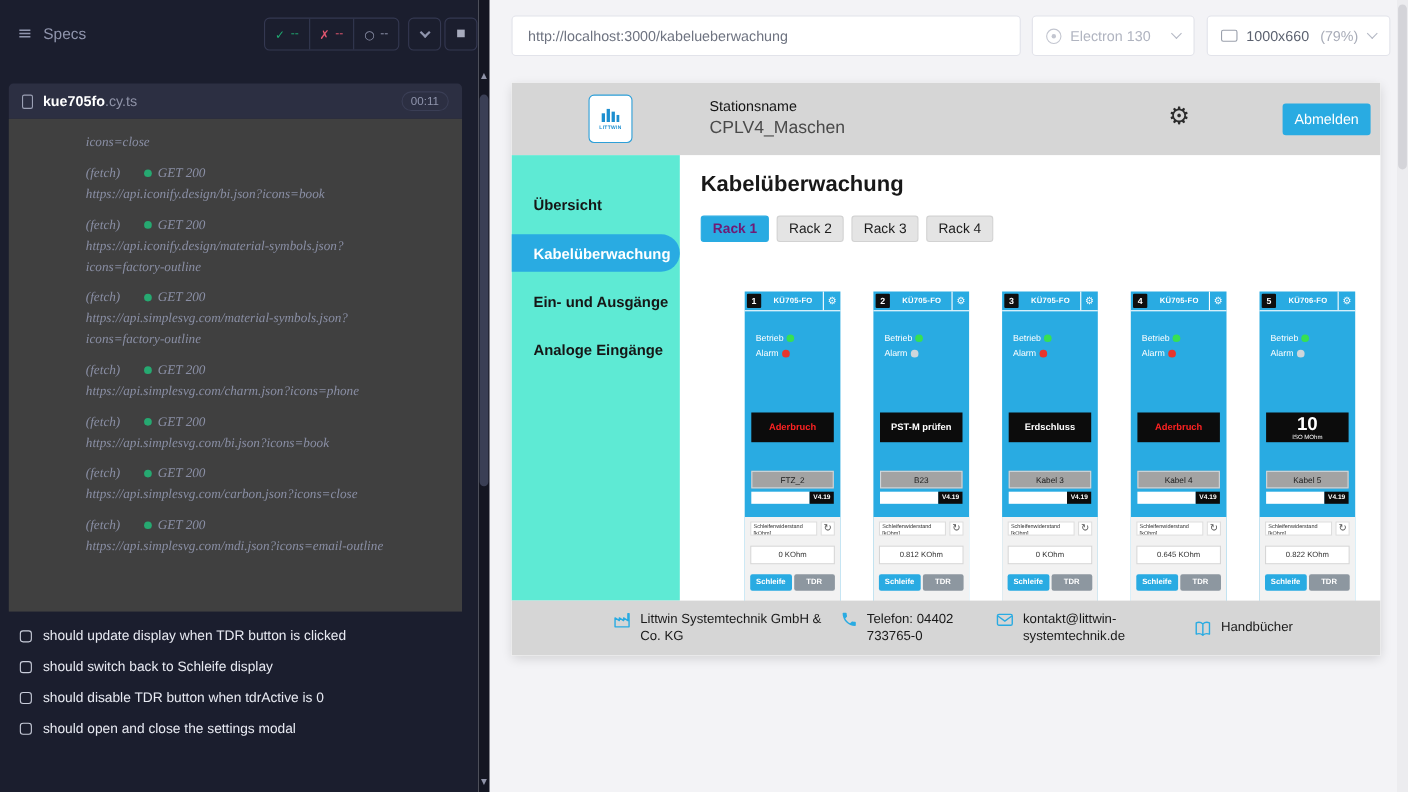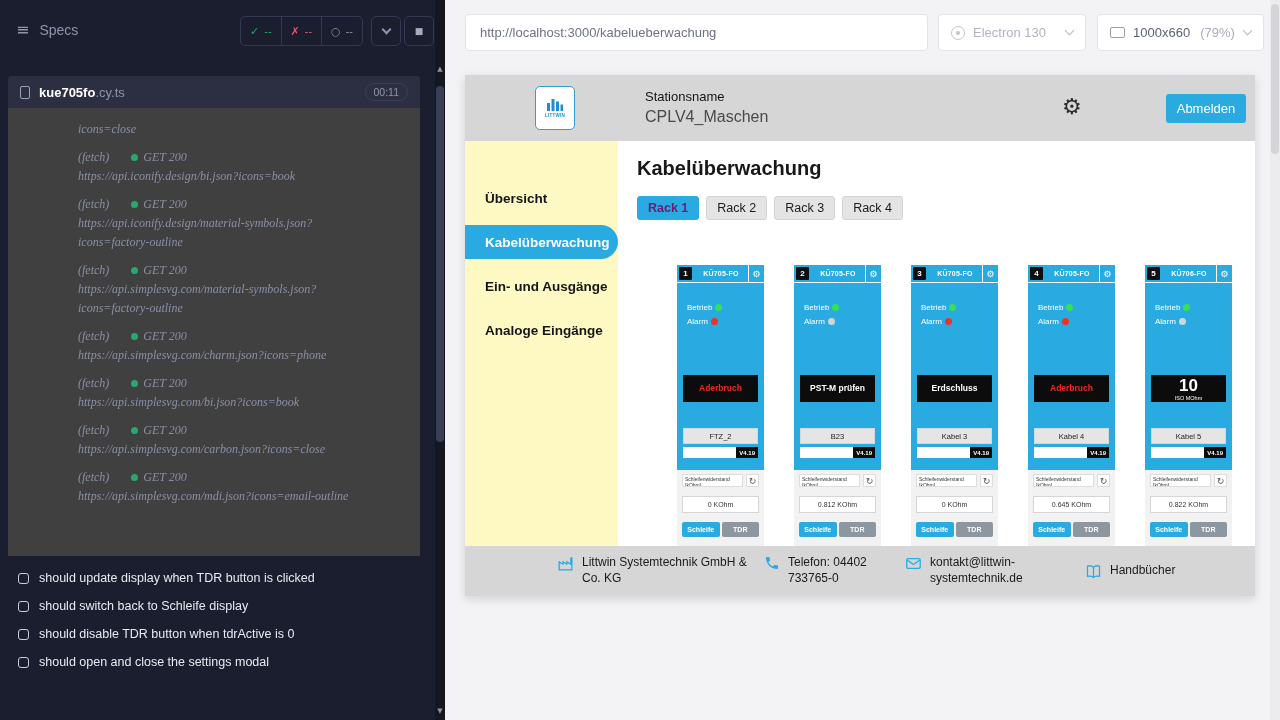--- a/index.html
+++ b/index.html
@@ -62,21 +62,21 @@
   .app{position:absolute;left:465px;top:75px;width:790px;height:521px;background:#fff;box-shadow:0 3px 10px rgba(0,0,0,.14);overflow:hidden}
   .app-header{position:absolute;top:0;left:0;right:0;height:66px;background:#d6d6d6;z-index:6}
   .logo{position:absolute;left:70px;top:11px;width:40px;height:44px;background:#fff;border:1px solid #2d9fd8;border-radius:5px;display:flex;flex-direction:column;align-items:center;justify-content:center;gap:2px}
   .logo-text{font-size:4.5px;font-weight:bold;color:#1d8fd0;letter-spacing:.3px}
   .station{position:absolute;left:180px;top:14px}
   .station-label{font-size:13px;font-weight:normal;color:#141414}
   .station-name{font-size:16px;color:#4a4a4a;margin-top:4px}
   .hdr-gear{position:absolute;left:597px;top:19px;font-size:22px;color:#2c2c2c;cursor:pointer}
   .logout-btn{position:absolute;right:9px;top:19px;width:80px;height:29px;background:#29abe2;color:#fff;font-size:13px;border:none;border-radius:3px;display:flex;align-items:center;justify-content:center;cursor:pointer}
 
-  .sidebar{position:absolute;top:66px;left:0;width:153px;bottom:50px;background:#fef9c3;padding-top:40px;z-index:2}
+  .sidebar{position:absolute;top:66px;left:0;width:153px;bottom:50px;background:#5eead4;padding-top:28px;z-index:2}
   .side-item{height:34px;margin-bottom:10px;display:flex;align-items:center;padding-left:20px;font-size:13.5px;font-weight:bold;color:#161616;cursor:pointer}
   .side-item.active{background:#29abe2;color:#fff;border-radius:0 17px 17px 0}
 
   .content{position:absolute;left:153px;top:66px;right:0;bottom:0}
   .page-title{margin:16px 0 0 19px;font-size:20px;font-weight:bold;color:#181818}
   .tabs{display:flex;gap:7px;margin:16px 0 0 19px}
   .tab{height:24px;padding:0 10px;display:flex;align-items:center;font-size:12.5px;background:#e4e4e4;color:#1c1c1c;border:1px solid #d2d2d2;border-radius:3px;cursor:pointer}
   .tab.active{background:#29abe2;color:#701a75;border-color:#29abe2;font-weight:bold}
 
   .cards{display:flex;gap:30px;margin:45px 0 0 59px;position:relative;z-index:1}
@@ -86,21 +86,21 @@
   .card-model{flex:1;font-size:7px;font-weight:bold;display:flex;align-items:center;justify-content:center;letter-spacing:.2px}
   .card-gear{width:16px;border-left:1px solid #fff;display:flex;align-items:center;justify-content:center;font-size:9px;color:#fff;cursor:pointer}
   .ind{position:absolute;left:10px;display:flex;align-items:center;gap:3px;font-size:8px}
   .ind-betrieb{top:38px}.ind-alarm{top:52px}
   .dot{width:7px;height:7px;border-radius:50%;flex:none}
   .dot.green{background:#37e052}.dot.red{background:#e8352c}.dot.gray{background:#cdd6db}
   .status{position:absolute;top:110px;left:6px;right:6px;height:27px;background:#0c0c0c;display:flex;flex-direction:column;align-items:center;justify-content:center;text-align:center;font-size:8.5px;font-weight:bold;line-height:1.15;color:#fff}
   .status.red{color:#ff2222}
   .status-main.big{font-size:17px}
   .status-sub{font-size:5.5px;font-weight:normal;color:#fff}
-  .name-box{position:absolute;top:163px;left:6px;right:6px;height:16px;background:#e5e5e5;border:1px solid #cfd8dd;color:#1c1c1c;font-size:7.5px;display:flex;align-items:center;justify-content:center}
+  .name-box{position:absolute;top:163px;left:6px;right:6px;height:16px;background:#a3a3a3;border:1px solid #cfd8dd;color:#1c1c1c;font-size:7.5px;display:flex;align-items:center;justify-content:center}
   .ver-row{position:absolute;top:182px;left:6px;right:6px;height:11px;display:flex}
   .ver-bar{flex:1;background:#fff}
   .ver-chip{background:#0c0c0c;color:#fff;font-size:6px;font-weight:bold;display:flex;align-items:center;padding:0 3px}
   .meas{position:absolute;top:205px;left:0;right:0;bottom:0;background:#f2f2f2;padding:4px 5px;color:#222}
   .meas-head{display:flex;justify-content:space-between;align-items:flex-start;gap:3px}
   .meas-label{flex:1;font-size:5px;line-height:1.25;color:#333;background:#fff;border:1px solid #ddd;padding:1px 2px;height:13px;overflow:hidden}
   .meas-refresh{width:13px;height:13px;background:#fff;border:1px solid #ddd;display:flex;align-items:center;justify-content:center;font-size:9px;color:#555;cursor:pointer;flex:none}
   .meas-value{margin-top:9px;height:17px;background:#fff;border:1px solid #d6d6d6;display:flex;align-items:center;justify-content:center;font-size:7px;color:#333}
   .card-btns{display:flex;gap:2px;margin-top:9px}
   .cbtn{flex:1;height:15px;display:flex;align-items:center;justify-content:center;font-size:7px;font-weight:bold;color:#fff;border-radius:2px;cursor:pointer}

